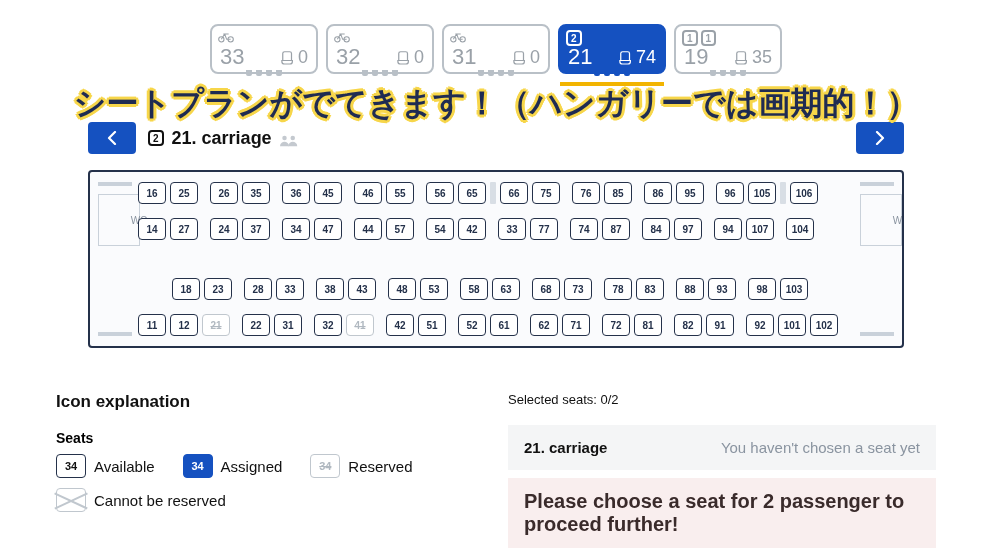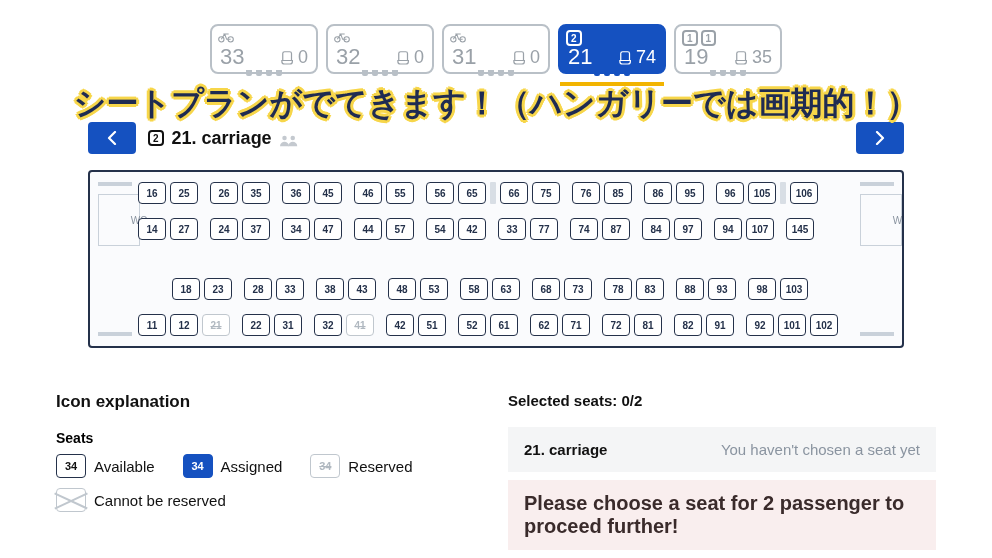--- a/index.html
+++ b/index.html
@@ -55,21 +55,21 @@
   .legend-row { display:flex; align-items:center; gap:28px; flex-wrap:wrap; margin-bottom:10px; }
   .legend-item { display:flex; align-items:center; gap:8px; font-size:15px; font-weight:500; }
   .lg-seat { width:30px; height:24px; border:1.5px solid #24314a; border-radius:4px; font-size:11px; display:flex; align-items:center; justify-content:center; font-weight:700; }
   .lg-seat.assigned { background:#1551c0; color:#fff; border-color:#1551c0; }
   .lg-seat.reserved { border-color:#c0c7ce; color:#b0b8c0; text-decoration:line-through; }
   .lg-seat.no { border-color:#c0c7ce; position:relative; }
   .lg-seat.no::before, .lg-seat.no::after { content:""; position:absolute; width:130%; height:1.5px; background:#c0c7ce; top:50%; left:-15%; }
   .lg-seat.no::before { transform:rotate(25deg); }
   .lg-seat.no::after { transform:rotate(-25deg); }
 
-  .sel-title { font-weight:700; font-size:15px; margin-bottom:18px; }
+  .sel-title { font-weight:400; font-size:13px; margin-bottom:18px; }
   .sel-card { background:#f4f5f6; padding:14px 16px; display:flex; justify-content:space-between; align-items:center; margin-bottom:8px; }
   .sel-card .c-name { font-weight:800; font-size:15px; }
   .sel-card .c-msg { color:#8a94a0; font-size:15px; }
   .alert { background:#f9eeee; padding:12px 16px; font-size:20px; font-weight:600; color:#3a2b2b; }
 
   .seat-icon { display:inline-block; width:14px; height:16px; }
   .pax-icon { display:inline-block; width:18px; height:14px; opacity:.5; }
 </style>
 </head>
 <body>
@@ -278,21 +278,21 @@
             <div class="gap-s"></div>
             <div class="seat">74</div>
             <div class="seat">87</div>
             <div class="gap-s"></div>
             <div class="seat">84</div>
             <div class="seat">97</div>
             <div class="gap-s"></div>
             <div class="seat">94</div>
             <div class="seat">107</div>
             <div class="gap-s"></div>
-            <div class="seat">145</div>
+            <div class="seat">104</div>
           </div>
           <div class="aisle-gap"></div>
           <div class="seat-row">
             <div class="pad-left"></div>
             <div class="gap-s"></div>
             <div class="seat">18</div>
             <div class="seat">23</div>
             <div class="gap-s"></div>
             <div class="seat">28</div>
             <div class="seat">33</div>

